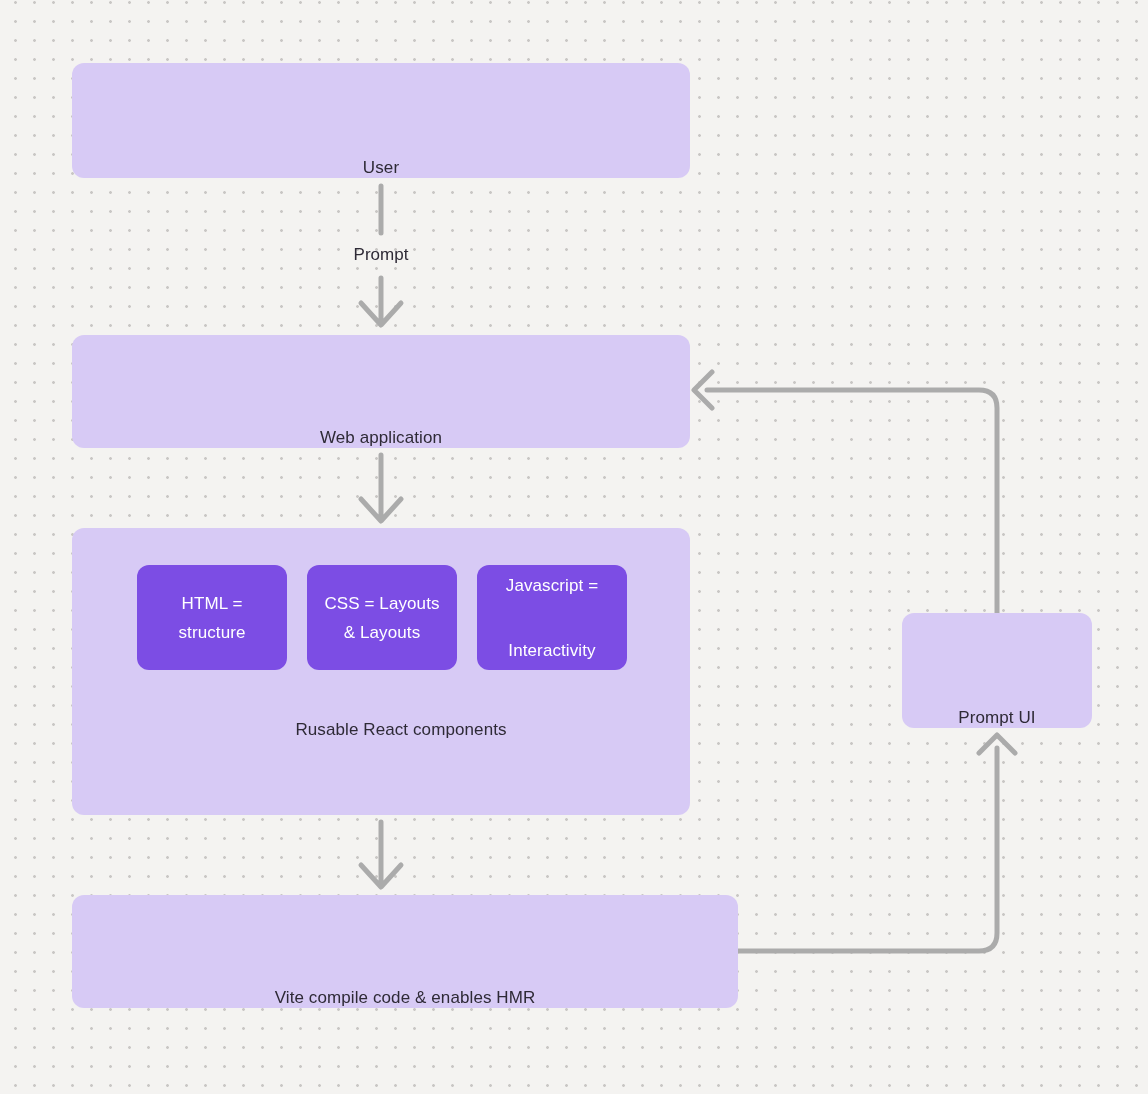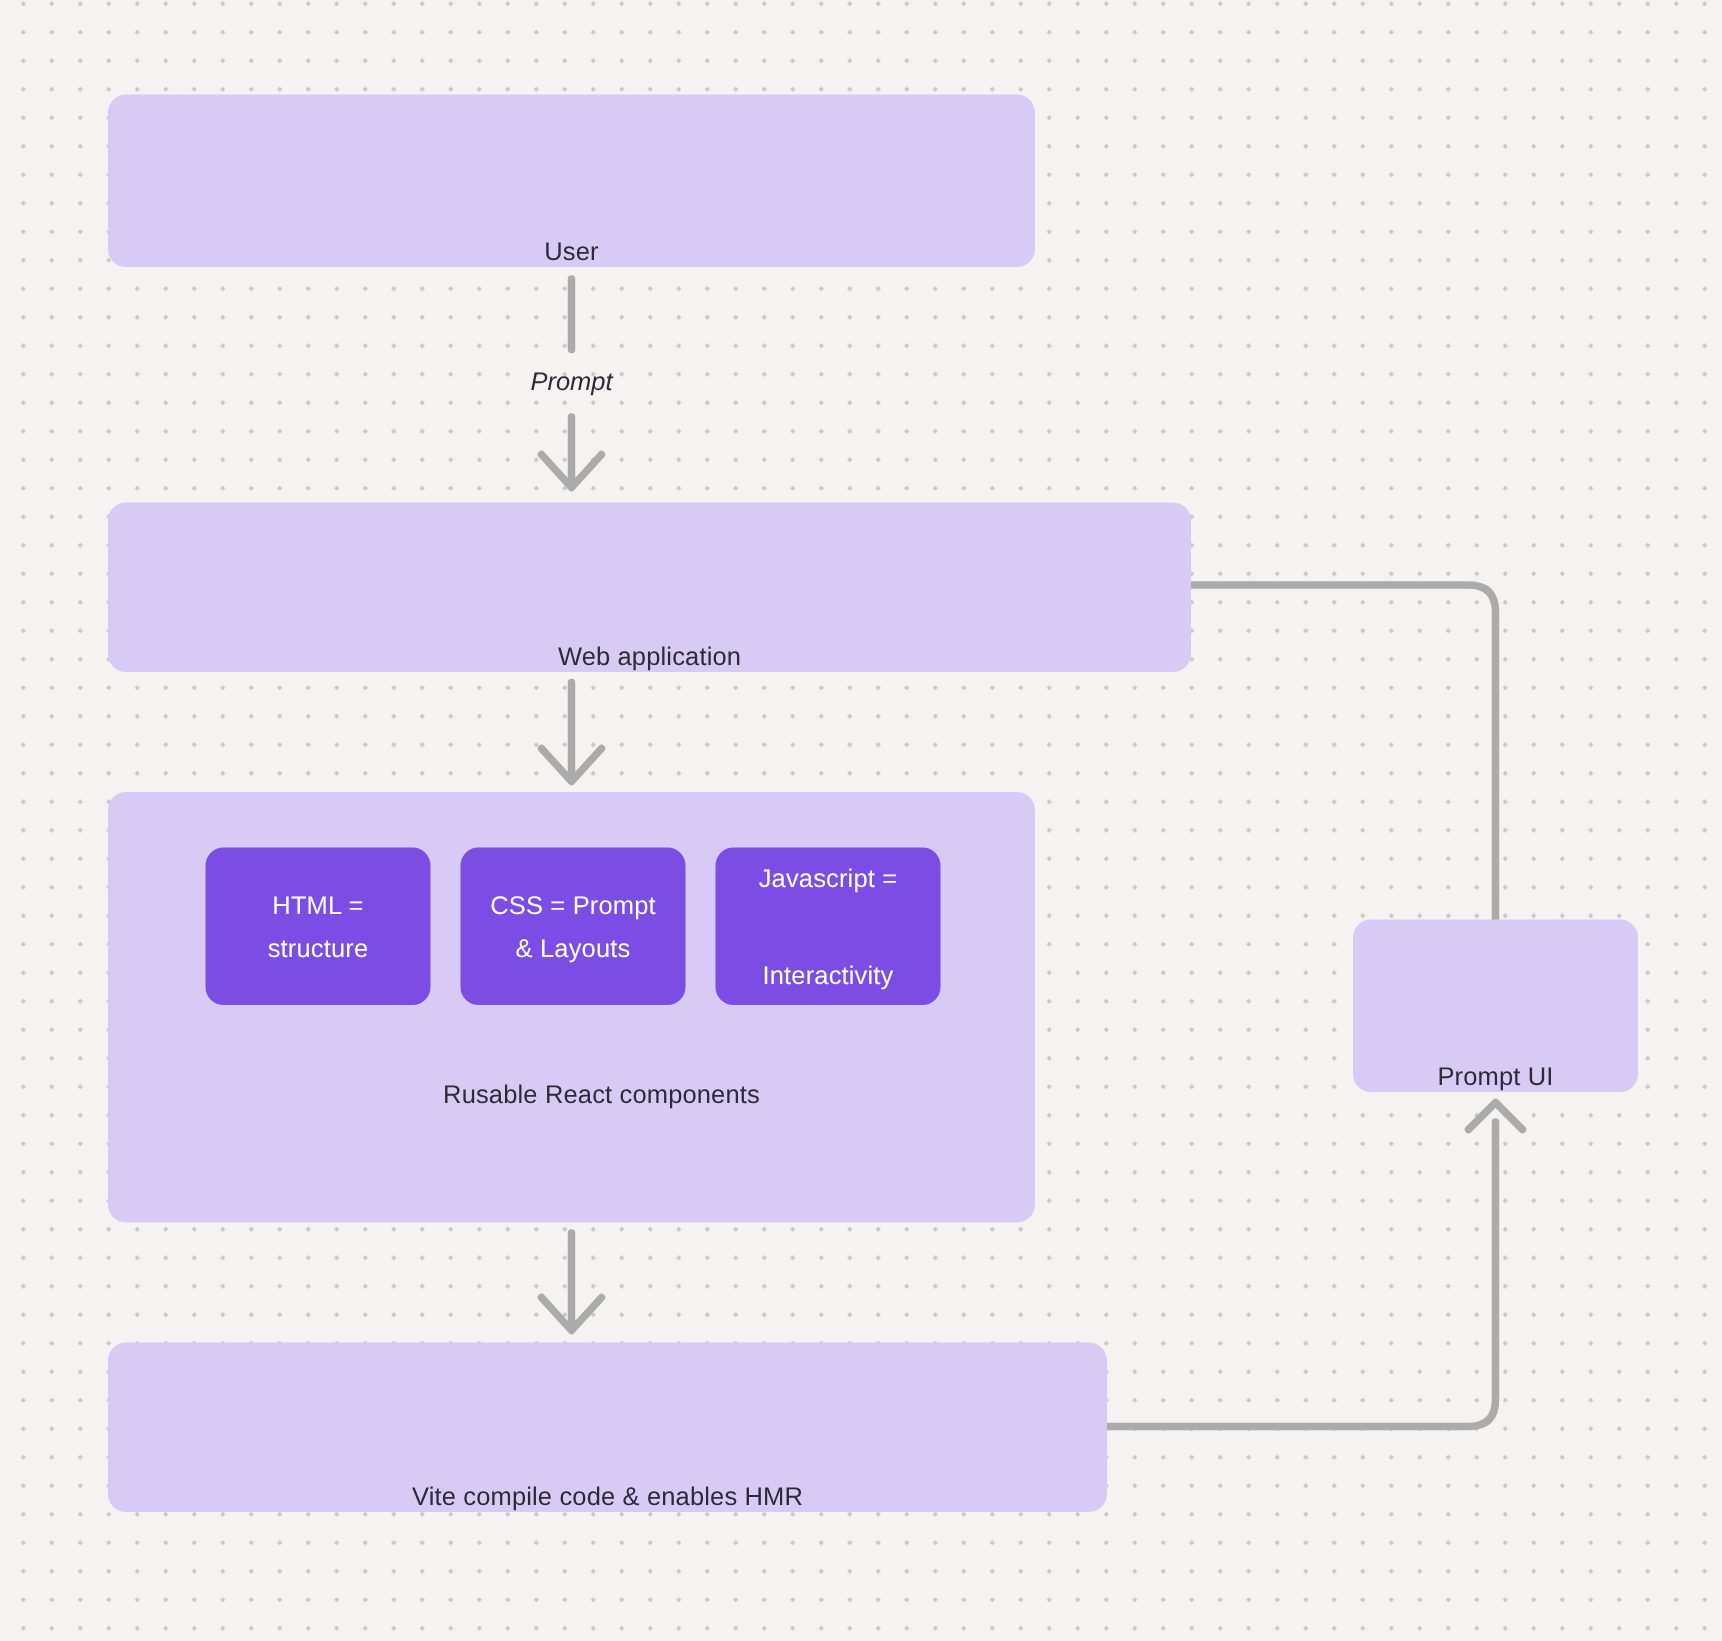--- a/index.html
+++ b/index.html
@@ -33,21 +33,21 @@
     display: flex;
     align-items: flex-end;
     justify-content: center;
     color: var(--text-dark);
     font-size: 17px;
     font-weight: 500;
     letter-spacing: 0.1px;
   }
 
   .node-user            { left: 72px;  top: 63px;  width: 618px; height: 115px; }
-  .node-web-application { left: 72px;  top: 335px; width: 722px; height: 113px; }
+  .node-web-application { left: 72px;  top: 335px; width: 618px; height: 113px; }
   .node-components      { left: 72px;  top: 528px; width: 618px; height: 287px; display: block; text-decoration: underline; }
   .node-vite            { left: 72px;  top: 895px; width: 666px; height: 113px; }
   .node-render-ui       { left: 902px; top: 613px; width: 190px; height: 115px; }
 
   .mini-box {
     position: absolute;
     top: 37px;
     width: 150px;
     height: 105px;
     background: var(--box-accent);
@@ -81,21 +81,20 @@
   .edge-label {
     position: absolute;
     left: 306px;
     top: 245px;
     width: 150px;
     text-align: center;
     color: var(--text-dark);
     font-size: 17px;
     font-weight: 500;
     background: transparent;
-    font-style: italic;
   }
 
   .connector-layer {
     position: absolute;
     inset: 0;
     width: 1148px;
     height: 1094px;
     pointer-events: none;
   }
   .connector-layer path {
@@ -135,21 +134,21 @@
   <div class="node node-web-application">
     <span>Web application</span>
   </div>
 
   <div class="node node-components">
     <div class="mini-box mini-box-1">
       <span>HTML =</span>
       <span>structure</span>
     </div>
     <div class="mini-box mini-box-2">
-      <span>CSS = Prompt</span>
+      <span>CSS = Layouts</span>
       <span>&amp; Layouts</span>
     </div>
     <div class="mini-box mini-box-3">
       <span>Javascript =</span>
       <span>Interactivity</span>
     </div>
     <div class="group-caption">Rusable React components</div>
   </div>
 
   <div class="node node-vite">

